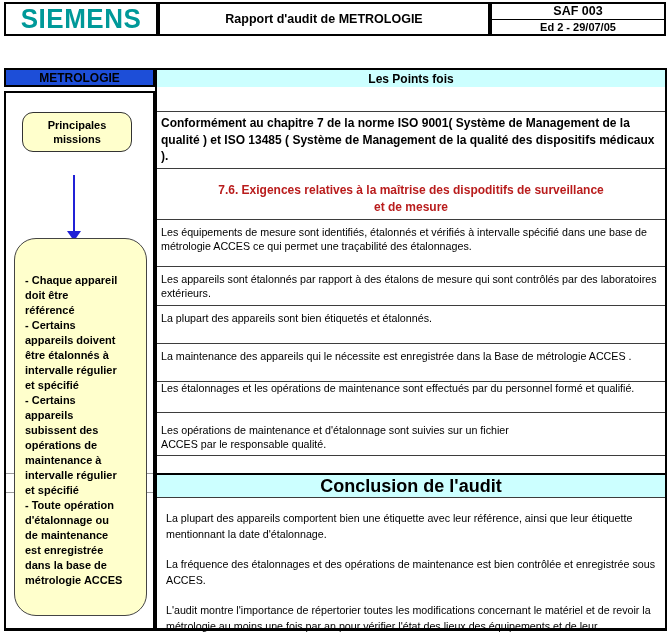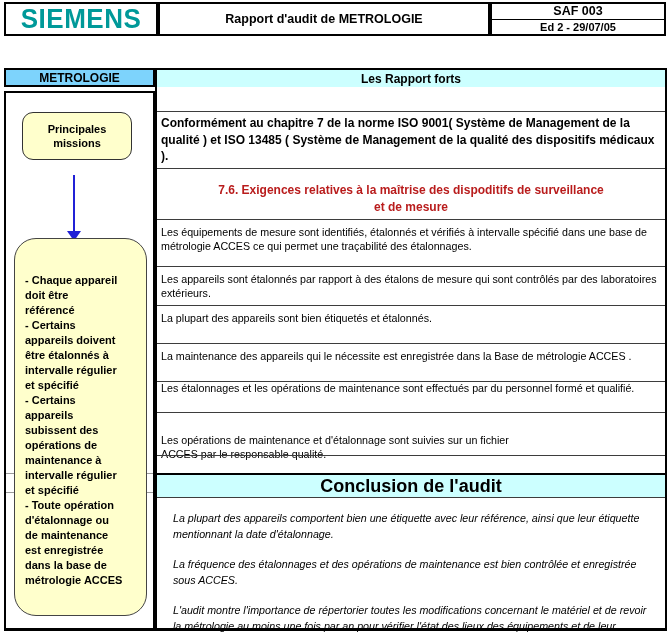--- a/index.html
+++ b/index.html
@@ -16,27 +16,27 @@
   .title-cell { left:158px; width:332px; display:flex; align-items:center; justify-content:center;
                 font-weight:bold; font-size:12.5px; }
   .ref-cell { left:490px; width:176px; display:flex; flex-direction:column; }
   .ref-top { flex:1; border-bottom:1px solid #000; display:flex; align-items:center; justify-content:center;
              font-weight:bold; font-size:12.5px; }
   .ref-bottom { flex:1; display:flex; align-items:center; justify-content:center;
                 font-weight:bold; font-size:11px; }
 
   
   .side-header { position:absolute; left:4px; top:68px; width:151px; height:19px;
-                 border:2px solid #000; background:#7dd3fc;
+                 border:2px solid #000; background:#1d4ed8;
                  display:flex; align-items:center; justify-content:center;
                  font-weight:bold; font-size:12px; }
   .side-box { position:absolute; left:4px; top:91px; width:151px; height:540px;
               border:2px solid #000; border-bottom-width:3px; background:#fff; }
   .side-line { position:absolute; left:0; width:100%; height:1px; background:#9a9a9a; z-index:0; }
-  .missions-box { position:absolute; left:16px; top:19px; width:110px; height:48px; z-index:1;
+  .missions-box { position:absolute; left:16px; top:19px; width:110px; height:40px; z-index:1;
                   background:#FFFFCC; border:1.5px solid #333; border-radius:11px;
                   display:flex; align-items:center; justify-content:center; text-align:center;
                   font-weight:bold; font-size:11px; line-height:14px; padding:2px 4px; }
   .arrow-line { position:absolute; left:67px; top:82px; width:2px; height:57px; background:#2121D6; z-index:1; }
   .arrow-head { position:absolute; left:61px; top:138px; width:0; height:0; z-index:1;
                 border-left:7px solid transparent; border-right:7px solid transparent;
                 border-top:10px solid #2121D6; }
   .notes-box { position:absolute; left:8px; top:145px; width:133px; height:378px; z-index:1;
                background:#FFFFCC; border:1.5px solid #444; border-radius:22px;
                font-weight:bold; font-size:11px; line-height:15px;
@@ -48,27 +48,27 @@
                display:flex; flex-direction:column; }
   .rc { width:100%; flex:0 0 auto; }
   .rc + .rc { border-top:1px solid #3d3d3d; }
   .rc-header { height:17px; background:#CCFFFF; display:flex; align-items:center; justify-content:center;
                font-weight:bold; font-size:12px; }
   .rc-intro { height:57px; font-weight:bold; font-size:12px; line-height:16.5px; padding:3px 6px 0 4px;margin-top:24px; }
   .rc-h76 { height:51px; color:#b91c1c; font-weight:bold; font-size:12px; line-height:17px;
             text-align:center; padding-top:13px; white-space:pre-line; }
   .rc-item { font-size:10.7px; line-height:13.8px; padding:6px 6px 0 4px; white-space:pre-line; }
   .i0 { height:47px; } .i1 { height:39px; } .i2 { height:38px; } .i3 { height:38px; }
-  .i4 { height:31px; padding-top:0; } .i5 { height:43px; padding-top:21px; }
+  .i4 { height:31px; padding-top:0; } .i5 { height:43px; padding-top:11px; }
   .rc-empty { height:18px; }
   .rc-concl-header { height:24px; background:#CCFFFF; border-top:2px solid #000 !important;
                      display:flex; align-items:center; justify-content:center;
                      font-weight:bold; font-size:18px; }
   .rc-body { height:155px; font-size:10.7px; line-height:15.5px; padding:13px 8px 0 4px; }
-  .rc-body p { margin:0 0 15px 12px;font-style:italic; }
+  .rc-body p { margin:0 0 15px 5px; }
 </style>
 </head>
 <body>
 
 <div class="page">
 
   <div class="hcell logo-cell">
     <span class="logo-text">SIEMENS</span>
   </div>
   <div class="hcell title-cell">Rapport d'audit de METROLOGIE</div>
@@ -101,21 +101,21 @@
 et spécifié
 - Toute opération
 d'étalonnage ou
 de maintenance
 est enregistrée
 dans la base de
 métrologie ACCES</div>
   </div>
 
   <div class="right-col">
-    <div class="rc rc-header">Les Rapport forts</div>
+    <div class="rc rc-header">Les Points fois</div>
     <div class="rc rc-intro">Conformément au chapitre 7 de la norme ISO 9001( Système de Management de la qualité ) et ISO 13485 ( Système de Management de la qualité des dispositifs médicaux ).</div>
     <div class="rc rc-h76">7.6.  Exigences relatives à la maîtrise des dispoditifs de surveillance
 et de mesure</div>
     <div class="rc rc-item i0">Les équipements de mesure sont identifiés, étalonnés et vérifiés à intervalle spécifié dans une base de métrologie ACCES ce qui permet une traçabilité des étalonnages.</div>
     <div class="rc rc-item i1">Les appareils sont étalonnés par rapport à des étalons de mesure qui sont contrôlés par des laboratoires extérieurs.</div>
     <div class="rc rc-item i2">La plupart des appareils sont bien étiquetés et étalonnés.</div>
     <div class="rc rc-item i3">La maintenance des appareils qui le nécessite est enregistrée dans la Base de métrologie ACCES .</div>
     <div class="rc rc-item i4">Les étalonnages et les opérations de maintenance sont effectués par du personnel formé et qualifié.</div>
     <div class="rc rc-item i5">Les opérations de maintenance et d'étalonnage sont suivies sur un fichier
 ACCES par le responsable qualité.</div>

